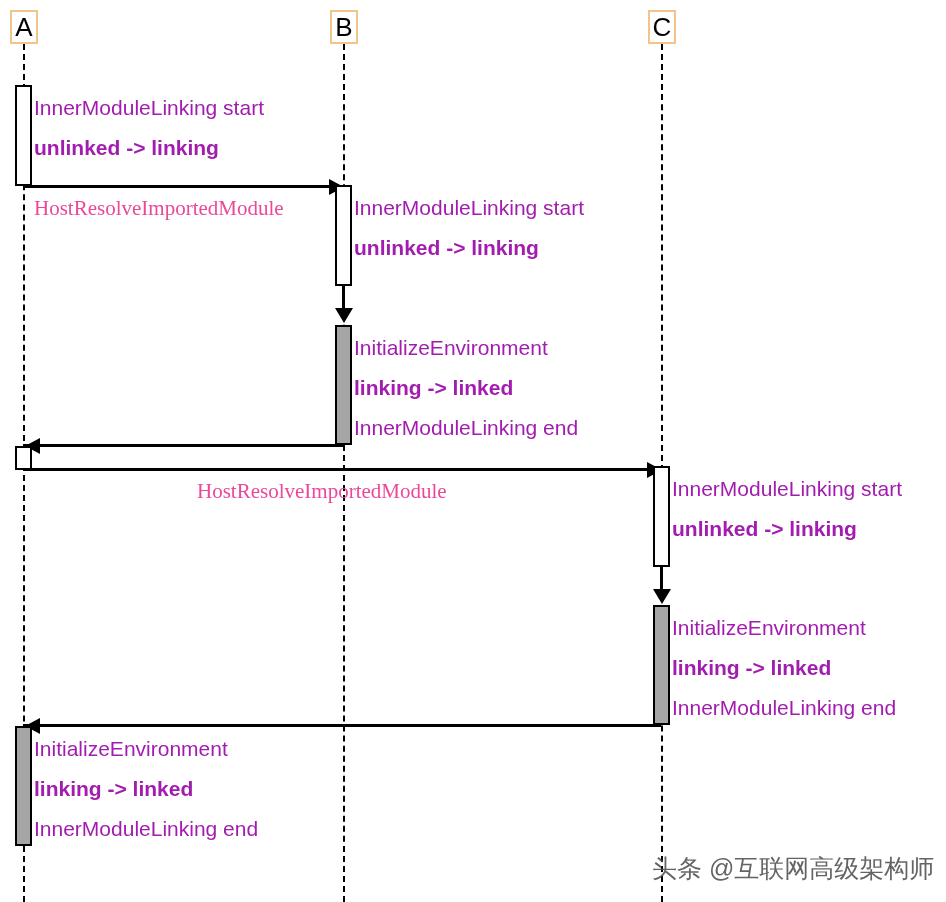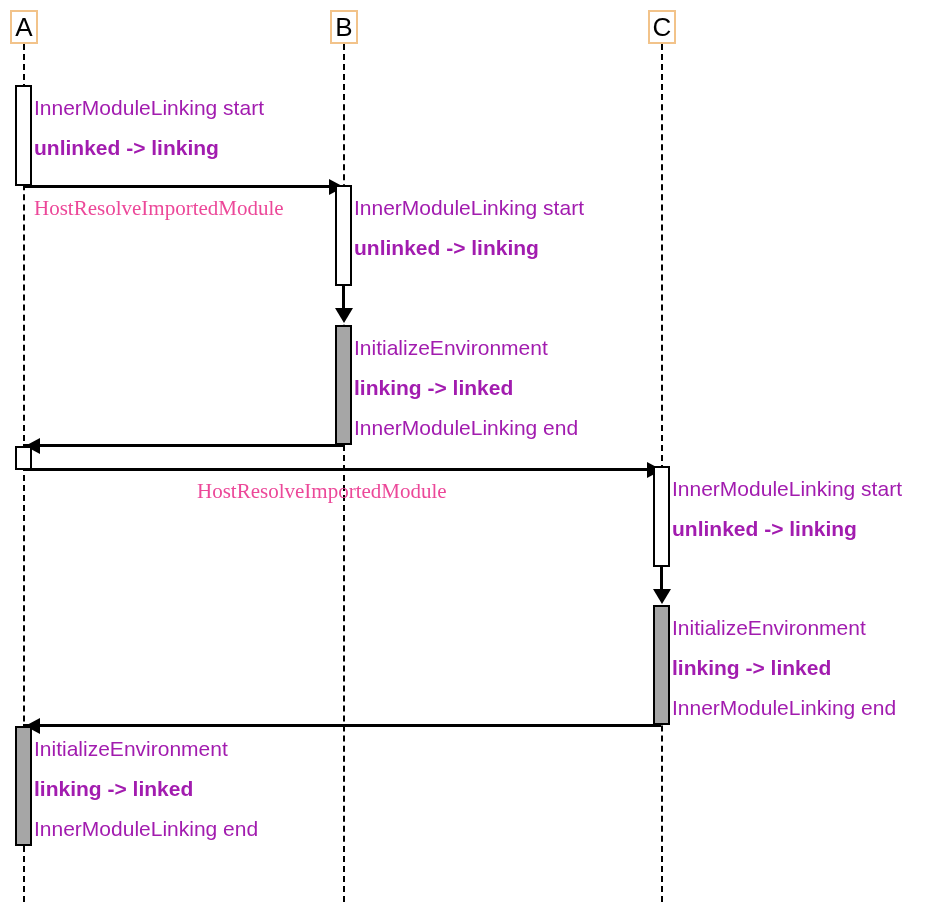--- a/index.html
+++ b/index.html
@@ -168,14 +168,15 @@
   <div class="note-label" style="left:672px; top:696px;">InnerModuleLinking end</div>
 
   <div class="msg-line" style="left:23px; top:724px; width:638px;"></div>
   <div class="arrowhead-left" style="left:25px; top:718px;"></div>
 
   <div class="activation gray" style="left:15px; top:726px; width:17px; height:120px;"></div>
   <div class="note-label" style="left:34px; top:737px;">InitializeEnvironment</div>
   <div class="note-label bold" style="left:34px; top:777px;">linking -&gt; linked</div>
   <div class="note-label" style="left:34px; top:817px;">InnerModuleLinking end</div>
 
+  <div id="watermark" style="left:652px; top:852px;">头条 @互联网高级架构师</div>
 
 </div>
 
 </body></html>

